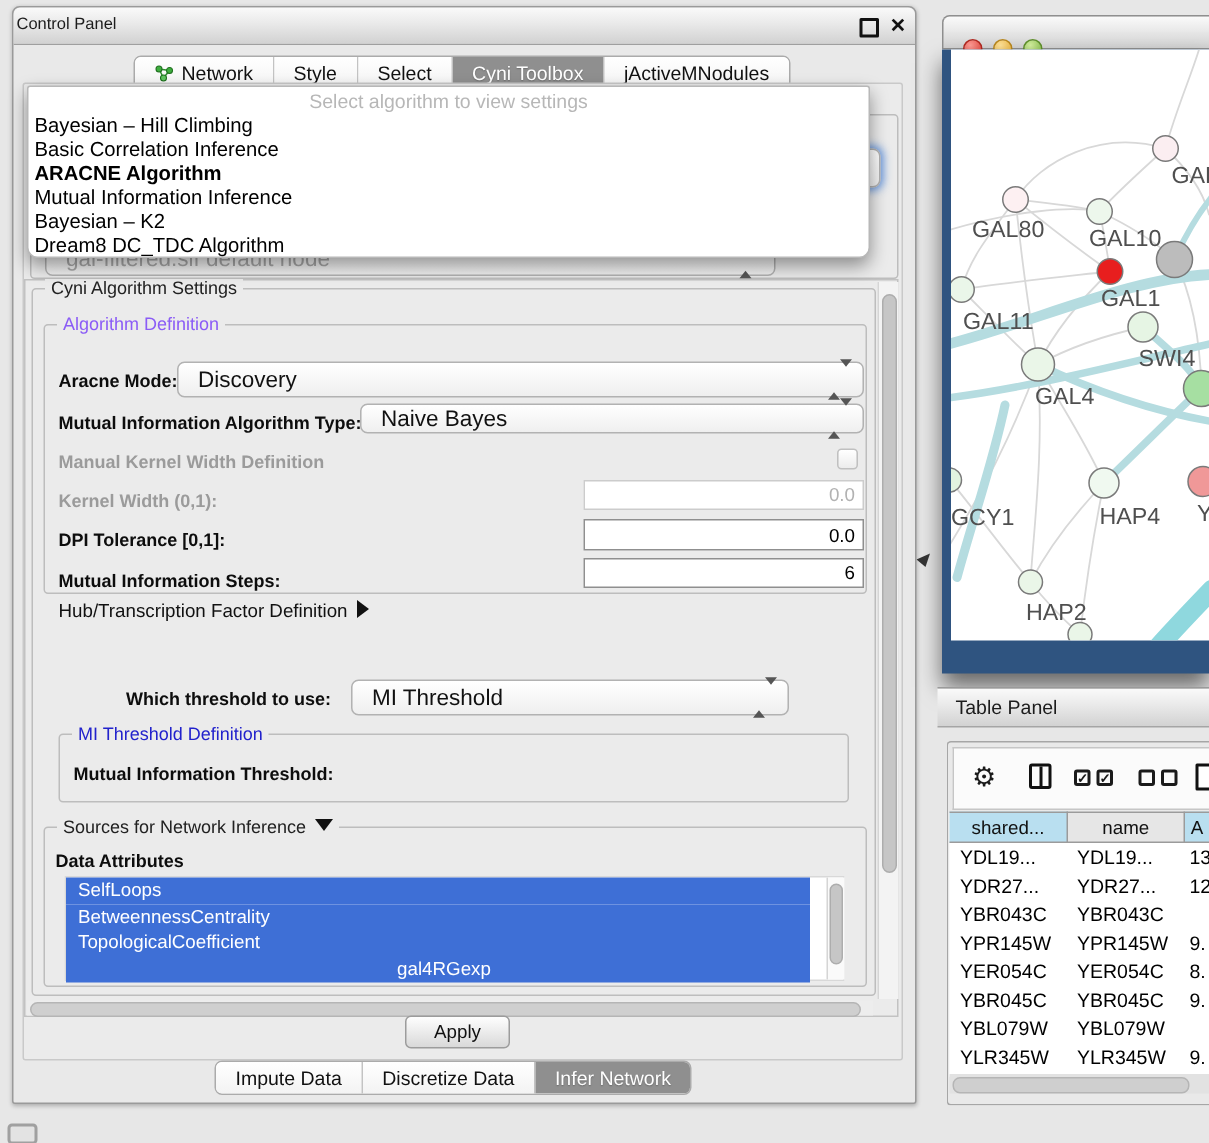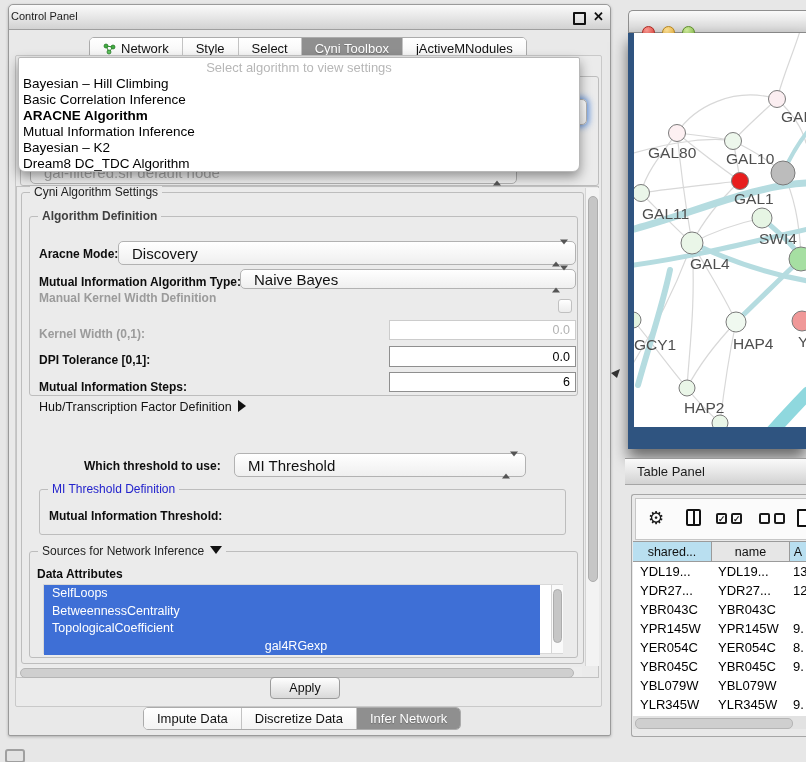--- a/index.html
+++ b/index.html
@@ -152,33 +152,33 @@
   </div>
   <div class="hscroll" style="left:18px;top:667px;width:564px;height:10px;">
     <div class="hthumb" style="left:2px;top:1px;width:552px;height:8px;"></div>
   </div>
 
   <div class="groupbox" style="left:21px;top:192px;width:561px;height:470px;">
     <span class="gb-title">Cyni Algorithm Settings</span>
   </div>
 
   <div class="groupbox" style="left:29px;top:216px;width:547px;height:178px;">
-    <span class="gb-title" style="color:#404040;font-weight:bold;">Algorithm Definition</span>
+    <span class="gb-title" style="color:#8b5cf6;">Algorithm Definition</span>
   </div>
   <span class="flabel" style="left:39px;top:247px;">Aracne Mode:</span>
   <div class="combo" style="left:118px;top:241px;width:458px;height:24px;">
     <span>Discovery</span>
     <span class="arrows"><span class="arrow-up"></span><span class="arrow-dn"></span></span>
   </div>
   <span class="flabel" style="left:39px;top:275px;">Mutual Information Algorithm Type:</span>
   <div class="combo" style="left:240px;top:269px;width:336px;height:20px;">
     <span>Naive Bayes</span>
     <span class="arrows"><span class="arrow-up"></span><span class="arrow-dn"></span></span>
   </div>
-  <span class="flabel dis" style="left:39px;top:291px;">Manual Kernel Width Definition</span>
+  <span class="flabel dis" style="left:39px;top:301px;">Manual Kernel Width Definition</span>
   <span class="checkbox" style="left:558px;top:299px;"></span>
   <span class="flabel dis" style="left:39px;top:327px;">Kernel Width (0,1):</span>
   <div class="tfield dis" style="left:389px;top:320px;width:187px;height:20px;">
       <span>0.0</span>
     </div>
   <span class="flabel" style="left:39px;top:353px;">DPI Tolerance [0,1]:</span>
   <div class="tfield" style="left:389px;top:346px;width:187px;height:21px;">
       <span>0.0</span>
     </div>
   <span class="flabel" style="left:39px;top:380px;">Mutual Information Steps:</span>

